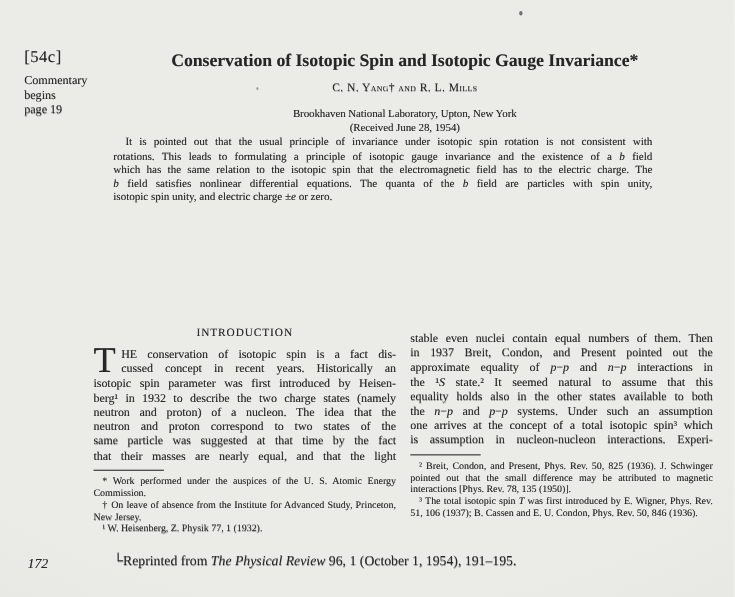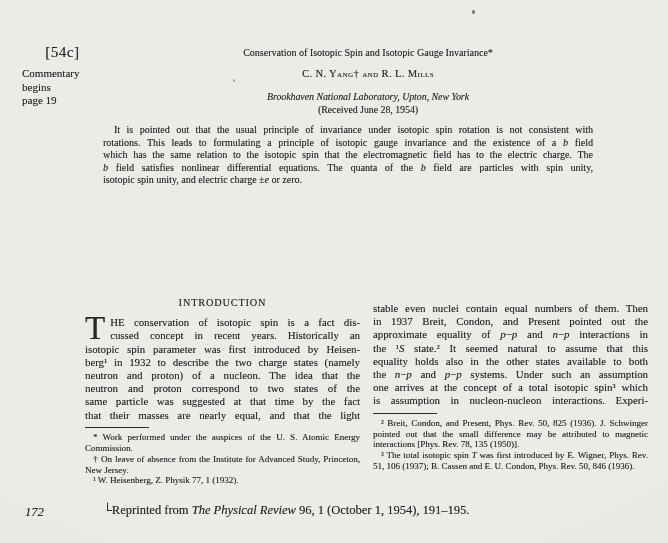--- a/index.html
+++ b/index.html
@@ -8,27 +8,27 @@
     font-family:"Liberation Serif", serif;
   }
   .page {
     position:relative; width:668px; height:543px;
     background:radial-gradient(120% 100% at 48% 42%, #ebebe8 55%, #e3e3e0 100%);
     color:#262626;
     text-shadow:0.2px 0.2px 0.35px rgba(45,45,45,0.45);
   }
   
   .margin-block { position:absolute; left:22px; top:44px; }
-  .ref-tag { font-size:15px; letter-spacing:0.5px; margin-bottom:6px;text-align:right; }
+  .ref-tag { font-size:15px; letter-spacing:0.5px; margin-bottom:6px; }
   .commentary .mline { font-size:11px; line-height:13.5px; }
   
   .header { position:absolute; left:90px; top:47px; width:556px; text-align:center; }
-  .title { font-size:10px; font-weight:normal; margin-bottom:10px; }
+  .title { font-size:16px; font-weight:bold; margin-bottom:10px; }
   .authors { font-variant:small-caps; font-size:10.5px; letter-spacing:0.4px; margin-bottom:2px; }
-  .affiliation { font-style:italic; font-size:9.8px; margin-bottom:2px;margin-top:12px; }
+  .affiliation { font-size:9.8px; margin-bottom:2px;margin-top:12px; }
   .received { font-size:9.8px; }
   
   .abstract { position:absolute; left:103px; top:124px; width:490px; font-size:10px; line-height:12.6px; }
   .abstract .tline { text-align:justify; text-align-last:justify; }
   .abstract .tline:first-child { text-indent:11px; }
   .abstract .tline:last-child { text-align-last:left; }
   
   .columns { position:absolute; left:85px; top:296px; width:563px; display:flex; gap:13px; }
   .col { width:275px; font-size:10.8px; line-height:13.2px; }
   .col-right { padding-top:6px; }

